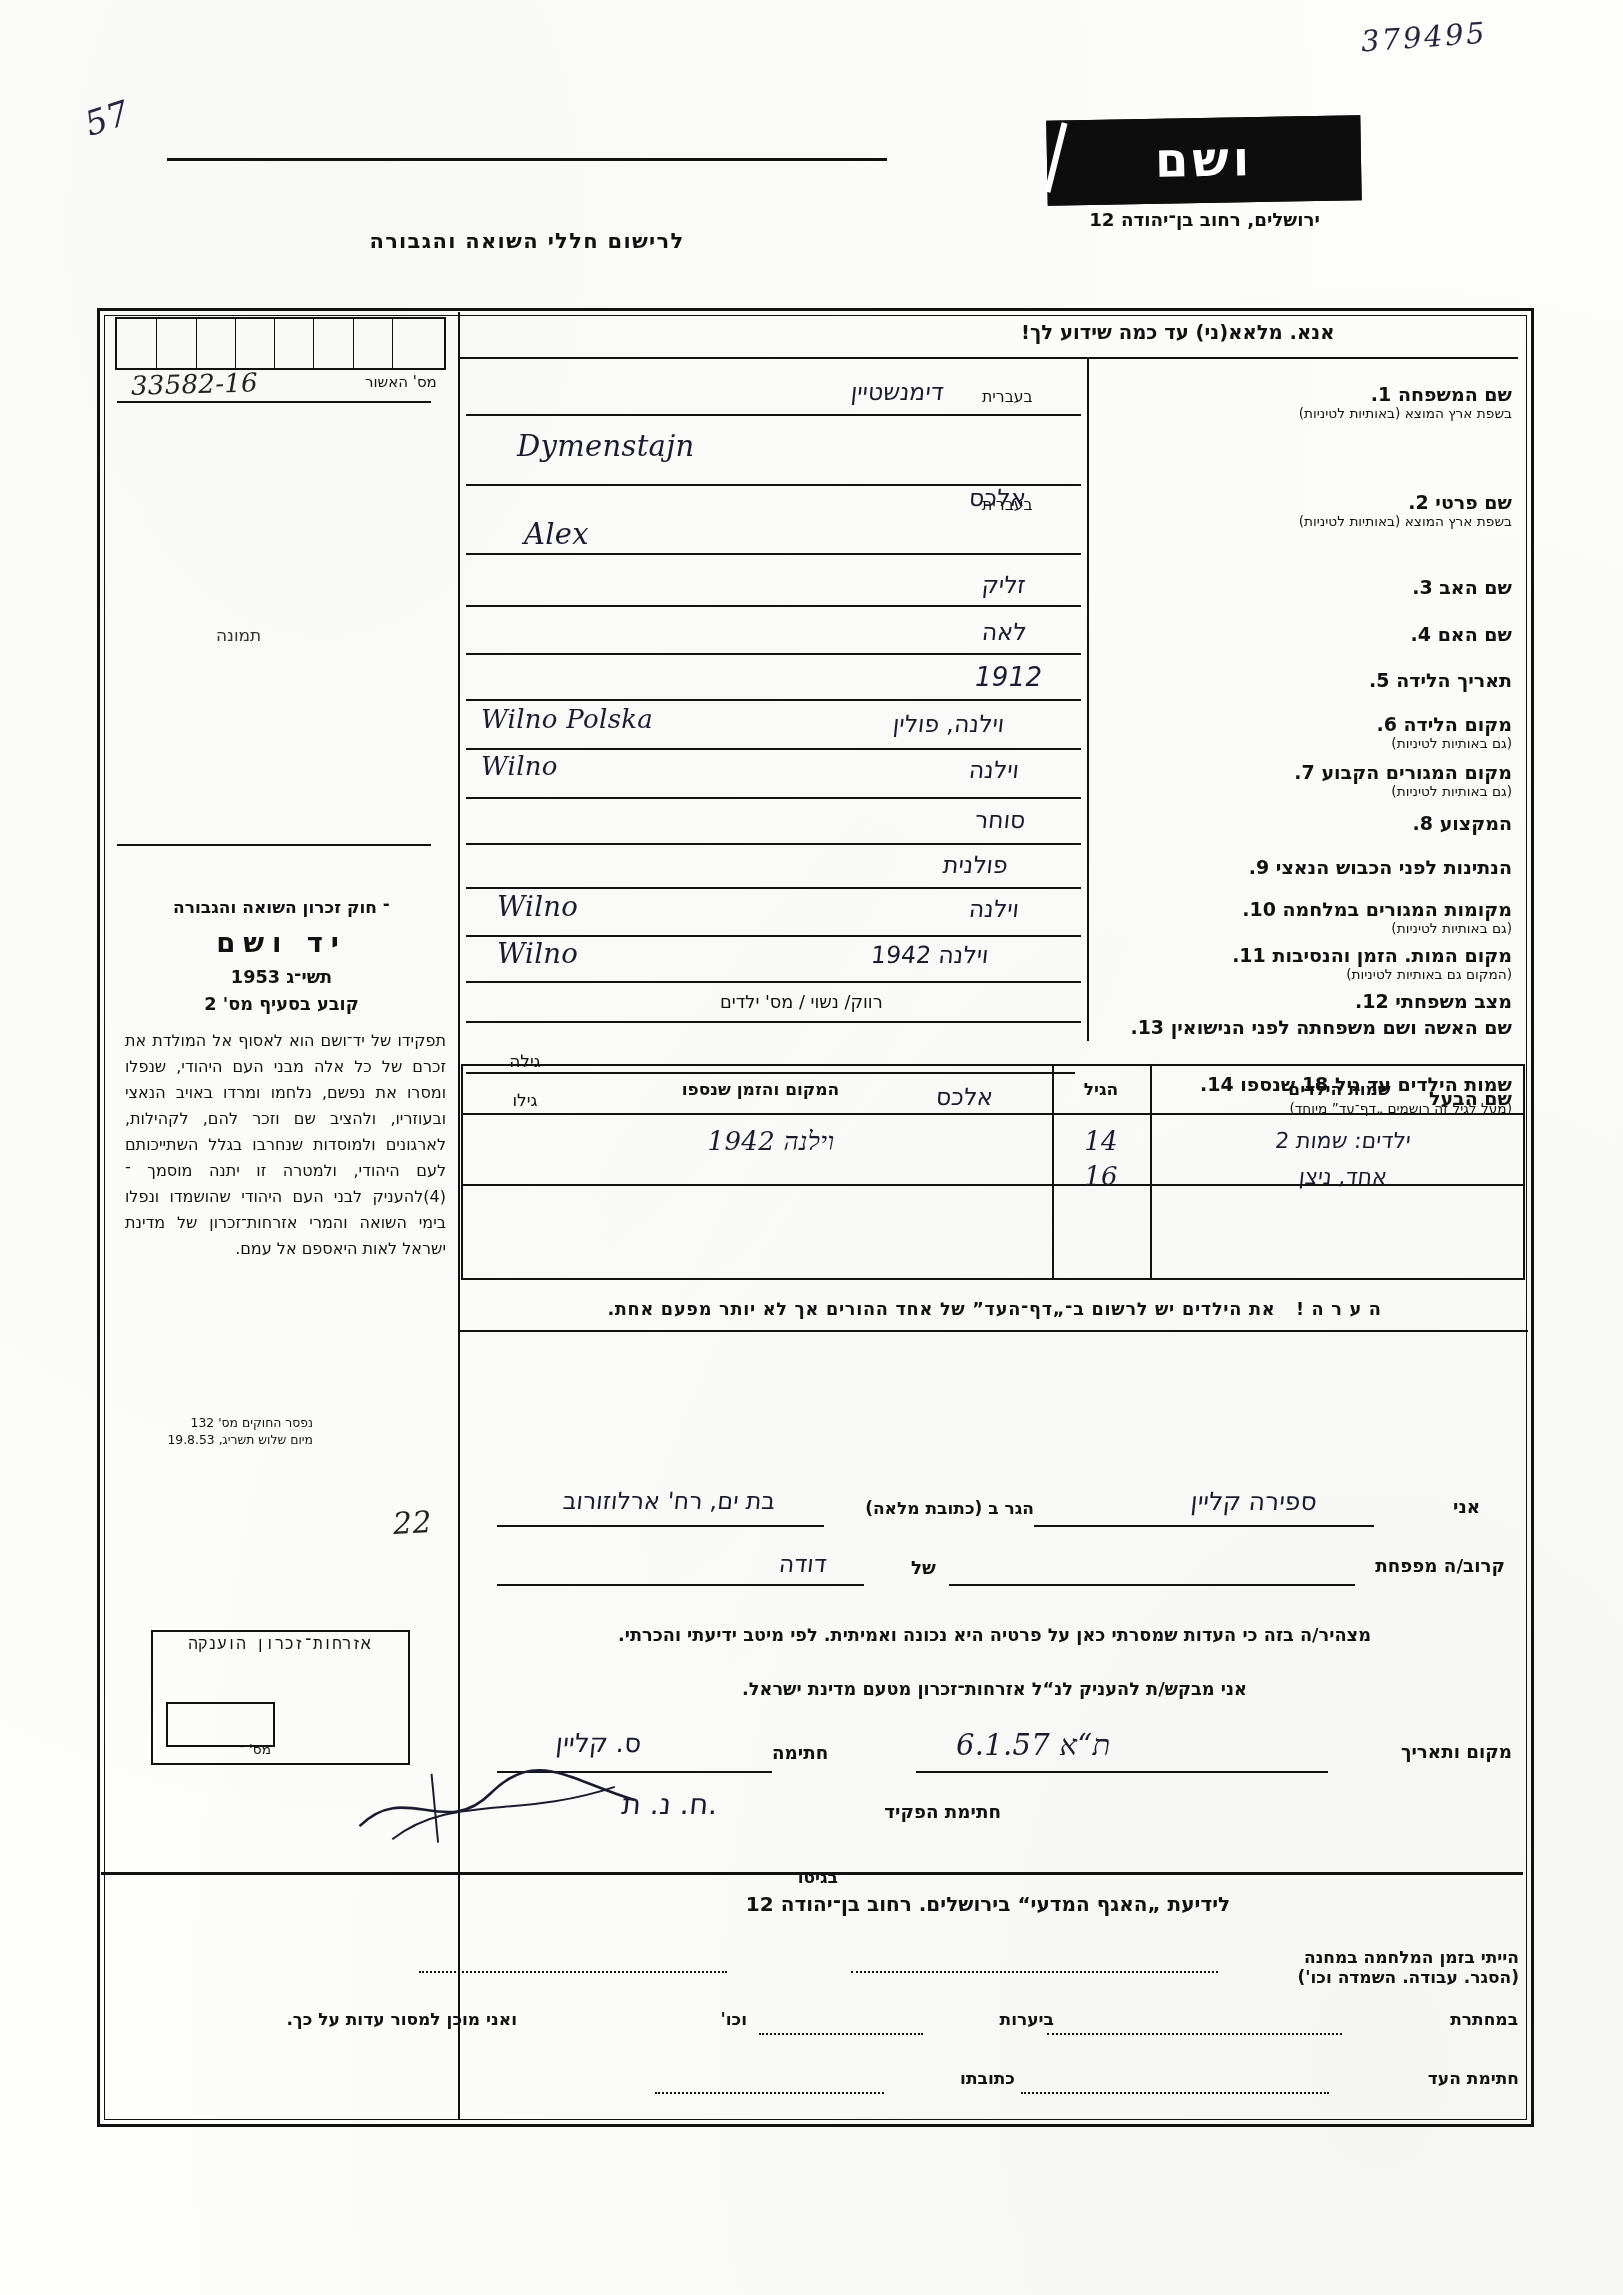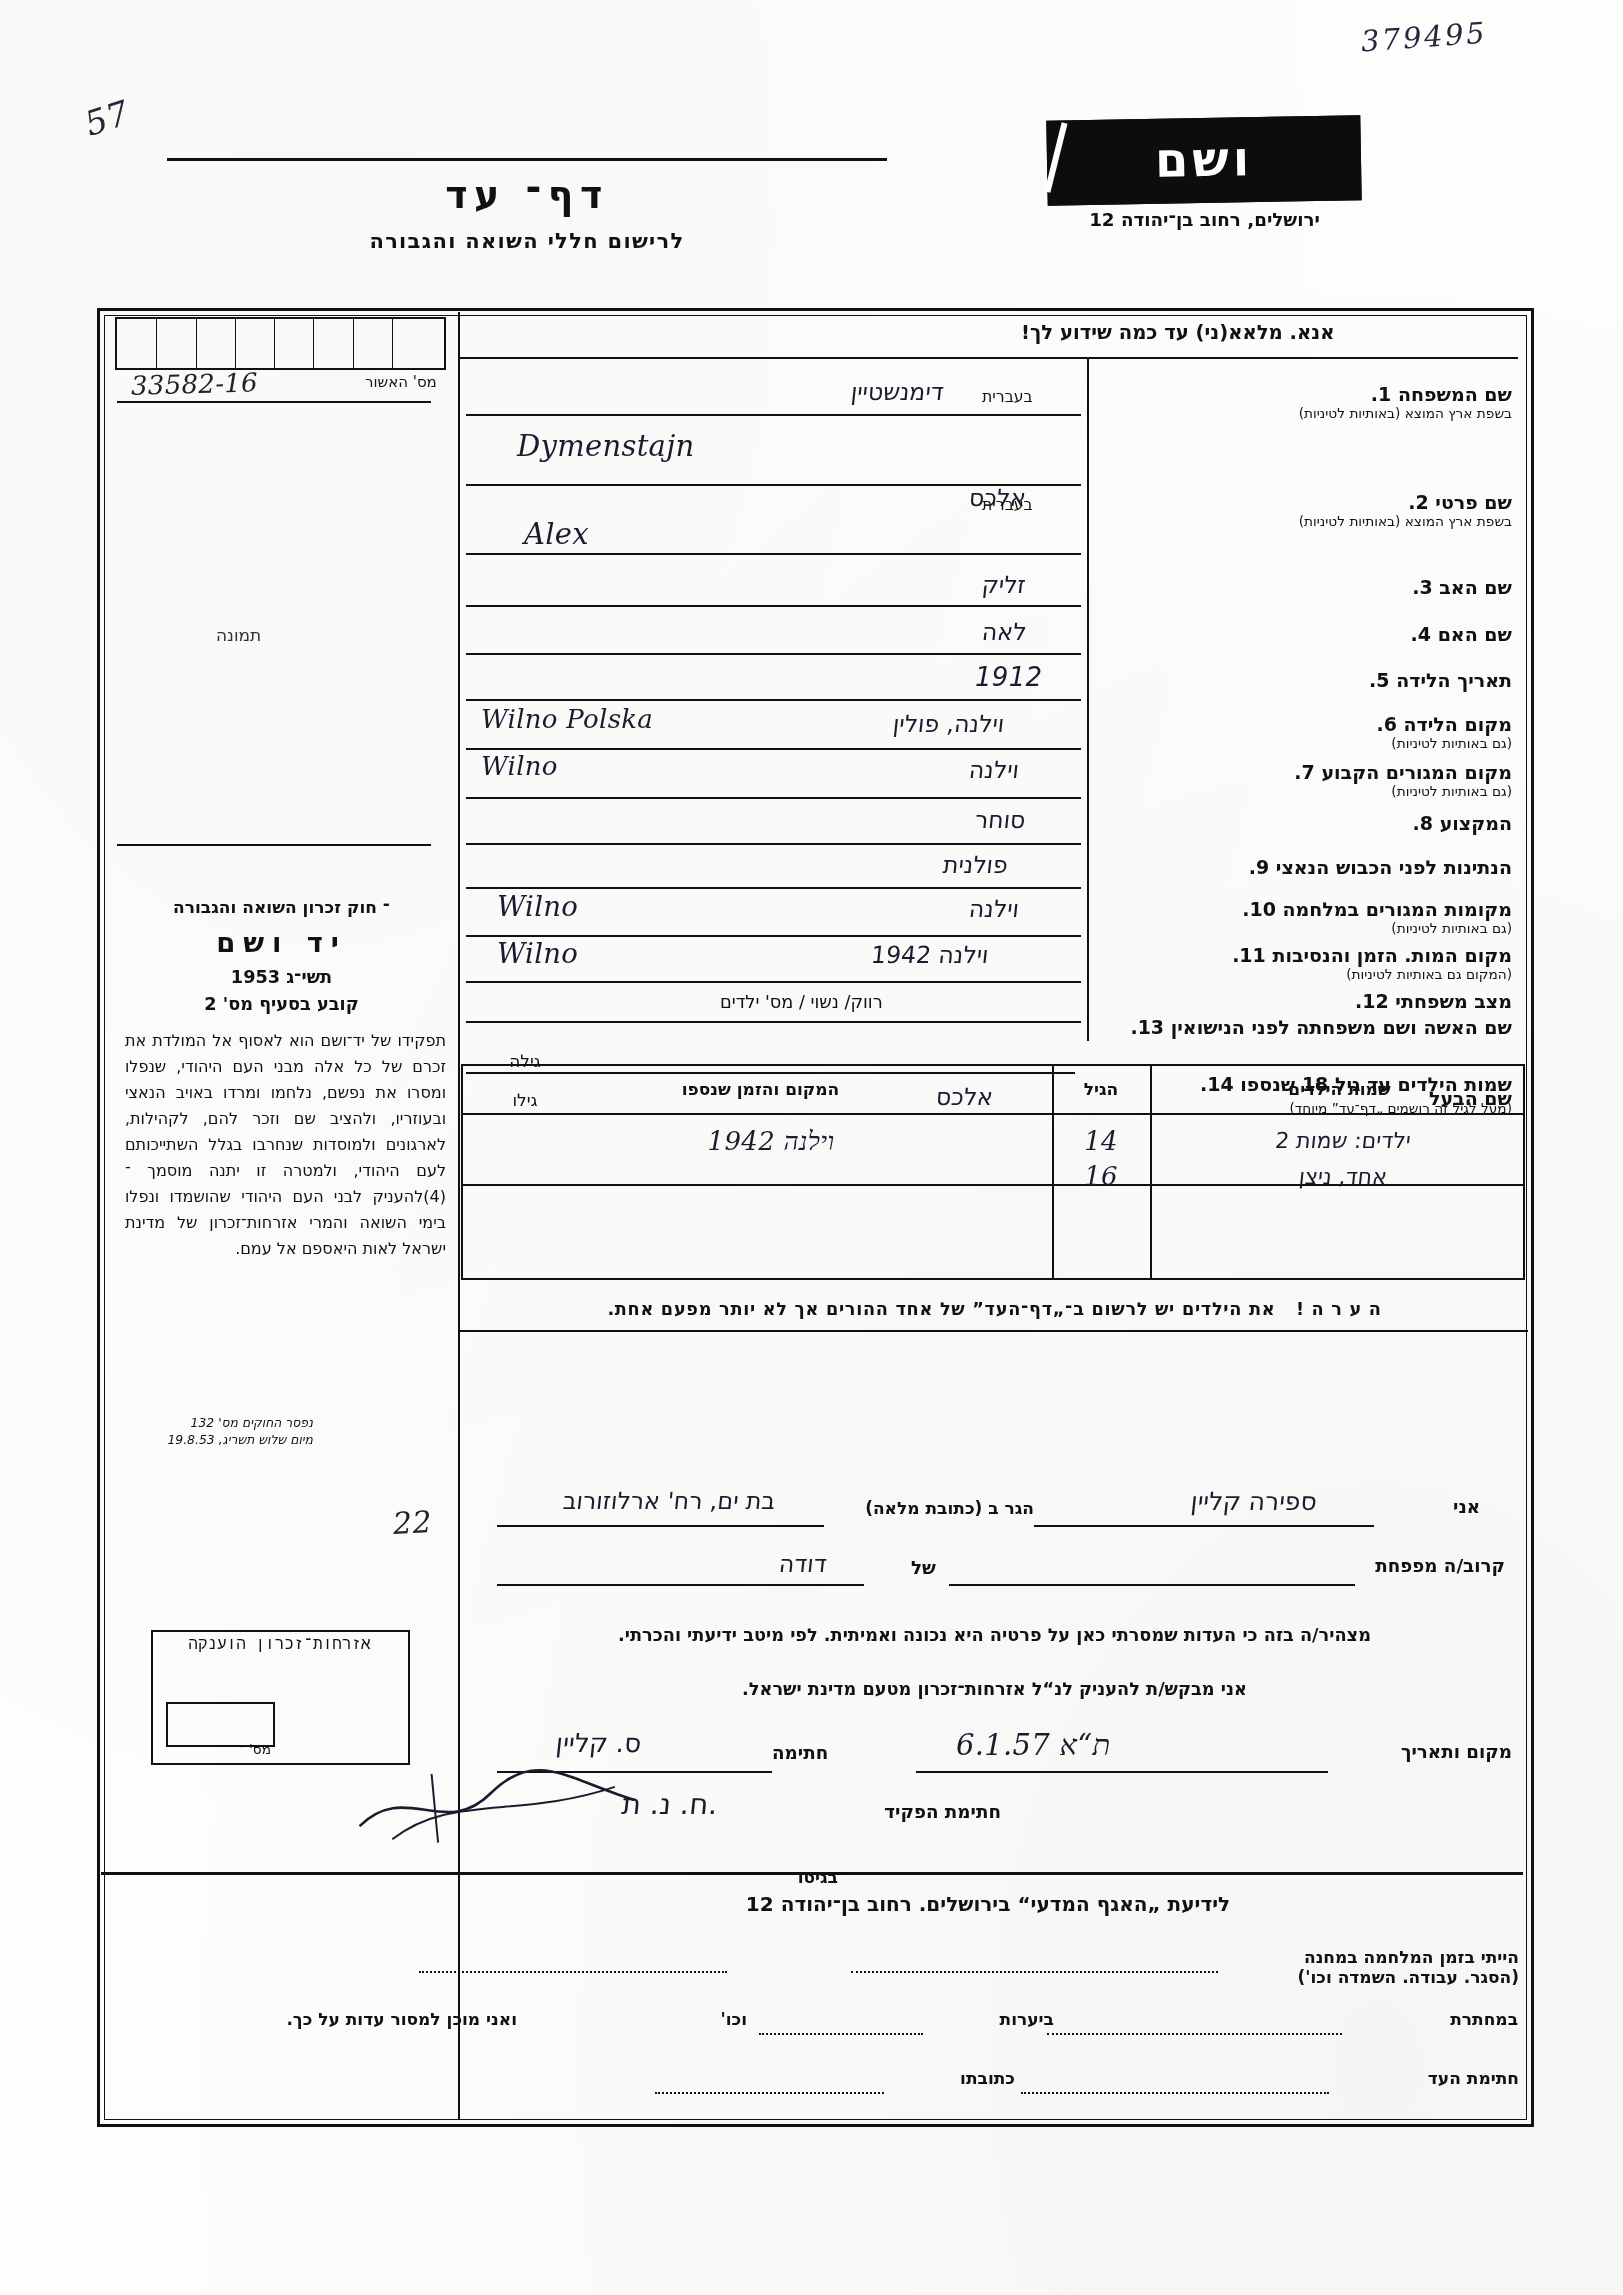--- a/index.html
+++ b/index.html
@@ -501,21 +501,20 @@
 </head>
 <body>
 
 <div class="scan"></div>
 
 <div id="corner-number" class="hw">379495</div>
 <div id="page-number-left" class="hw">57</div>
 
 <div id="masthead">
   <div id="mh-org-rule"></div>
-  <div id="mh-title" class="mh-heb-line">דף־ עד</div>
   <div id="mh-sub" class="mh-heb-line">לרישום חללי השואה והגבורה</div>
 
   <div id="logo">
     <div id="logo-text">ושם</div>
   </div>
   <div id="logo-slash"></div>
   <div id="logo-addr">ירושלים, רחוב בן־יהודה 12</div>
 </div>
 
 <div id="form-frame">
@@ -540,21 +539,21 @@
 <div id="permit-value" class="hw">33582-16</div>
 <div id="permit-underline"></div>
 <div id="photo-word">תמונה</div>
 <div id="photo-rule"></div>
 
 <div id="law-title">־ חוק זכרון השואה והגבורה</div>
 <div id="law-yv">יד ושם</div>
 <div id="law-year">תשי־ג 1953</div>
 <div id="law-clause">קובע בסעיף מס' 2</div>
 <div id="law-body">תפקידו של יד־ושם הוא לאסוף אל המולדת את זכרם של כל אלה מבני העם היהודי, שנפלו ומסרו את נפשם, נלחמו ומרדו באויב הנאצי ובעוזריו, ולהציב שם וזכר להם, לקהילות, לארגונים ולמוסדות שנחרבו בגלל השתייכותם לעם היהודי, ולמטרה זו יתנה מוסמך ־ (4)להעניק לבני העם היהודי שהושמדו ונפלו בימי השואה והמרי אזרחות־זכרון של מדינת ישראל לאות היאספם אל עמם.</div>
-<div id="law-ref" style="white-space:pre-line;font-style:italic;">נפסר החוקים מס' 132
+<div id="law-ref" style="white-space:pre-line;">נפסר החוקים מס' 132
 מיום שלוש תשריג, 19.8.53</div>
 
 <div id="citizen-box"></div>
 <div id="citizen-title">אזרחות־זכרון הוענקה</div>
 <div id="citizen-num-box"></div>
 <div id="citizen-num-label">מס' ־</div>
 
 <div class="lbl" style="top:383px">
   <span>שם המשפחה</span> <span>1.</span>
   <span class="sub">בשפת ארץ המוצא (באותיות לטיניות)</span>

